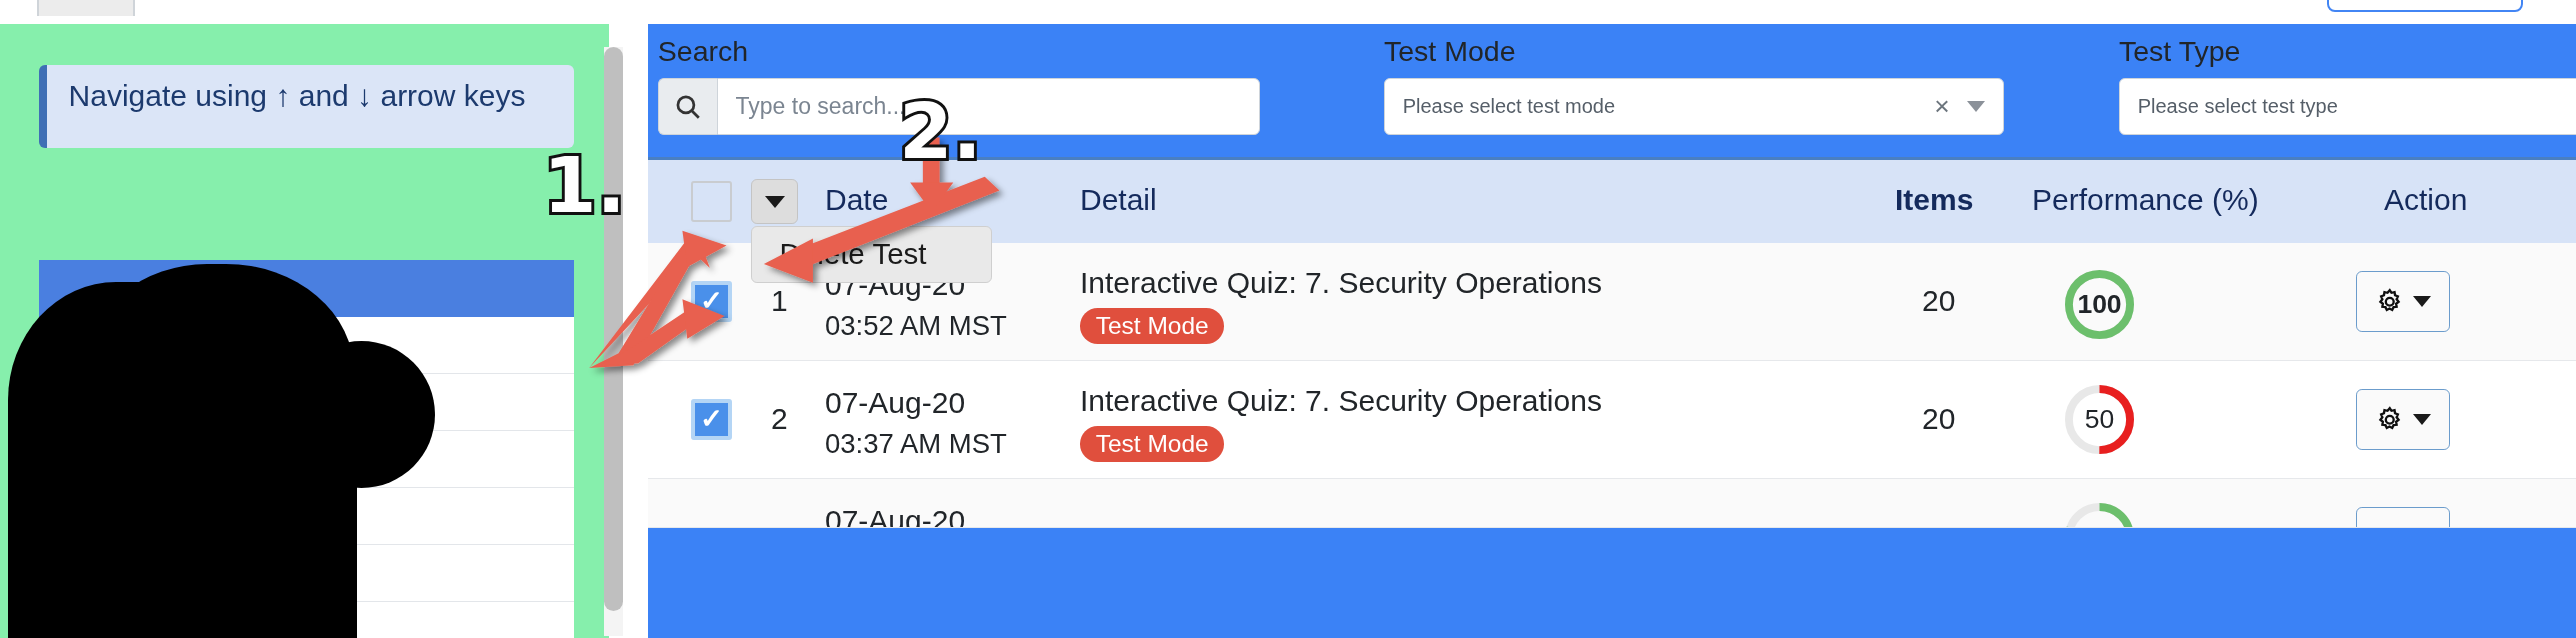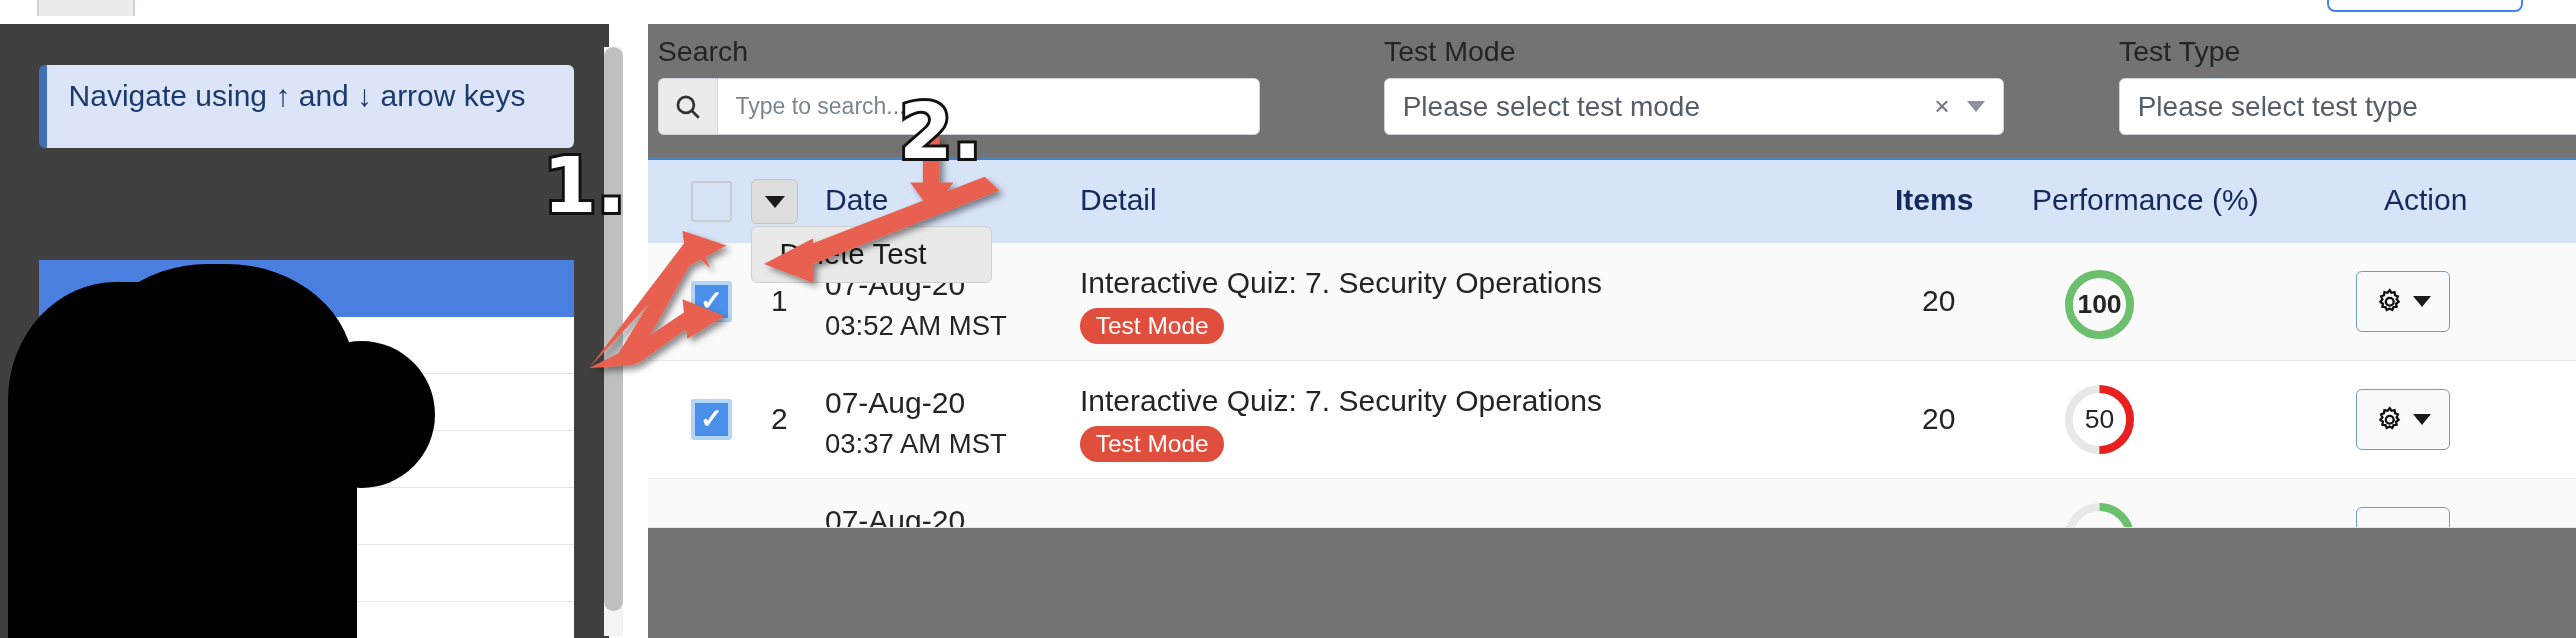--- a/index.html
+++ b/index.html
@@ -19,21 +19,21 @@
     position:absolute; top:0; height:55px;
     border:2px solid #cfd4d9; border-bottom:none;
     border-radius:7.9px 7.9px 0 0; background:#ececec;
   }
   .tab-blue-box {
     position:absolute; top:-39px; left:2327px; width:196px; height:51px;
     border:2.9px solid #4285f4; border-radius:7.9px; background:#fff;
   }
 
   
-  .left-panel { position:absolute; left:0; top:23.6px; width:609px; height:615px; background:#404040;padding-left:18px; }
+  .left-panel { position:absolute; left:0; top:23.6px; width:609px; height:615px; background:#86efac;padding-left:18px; }
 
   .hint-box {
     position:absolute; left:39px; top:41px; width:535px; height:83px;
     background:#dbe5f7; border-left:8.8px solid #3f6fb5;
     border-radius:5.9px;
     color:#1c3a6e; font-size:30px; line-height:1.33;
     padding:11.8px 21.6px;
   }
 
   .nav-list { position:absolute; left:39px; top:236px; width:535px; }
@@ -66,21 +66,21 @@
     width:18.7px; height:589px;
     background:#f4f4f4;
   }
   .left-scroll-thumb {
     position:absolute; left:604px; top:47px;
     width:18.7px; height:564px;
     background:#bfbfbf; border-radius:9.8px;
   }
 
   
-  .right-panel { position:absolute; left:648px; top:23.6px; width:1928px; height:615px; background:#737373; }
+  .right-panel { position:absolute; left:648px; top:23.6px; width:1928px; height:615px; background:#3b82f6; }
 
   .filters { position:absolute; left:0; top:0; width:1928px; height:128px; }
   .field { position:absolute; top:11.8px; }
   .field-label { font-size:28.5px; color:#212529; margin-bottom:9.8px; }
 
   .search-wrap { display:flex; height:57px; width:602px; }
   .search-icon-box {
     width:59px; height:57px; background:#e9ecef;
     border:1px solid #ced4da; border-right:none;
     border-radius:5.9px 0 0 5.9px;
@@ -92,21 +92,21 @@
     font-size:23px; color:#212529;
     font-family:"Liberation Sans", sans-serif; outline:none;
   }
   .search-input::placeholder { color:#7b8591; }
 
   .select-box {
     width:620px; height:57px; border:1px solid #ced4da; border-radius:5.9px;
     background:#fff; display:flex; align-items:center;
     padding:0 17.7px; position:relative;
   }
-  .select-placeholder { font-size:28px; color:#555e68; flex:1; }
+  .select-placeholder { font-size:20px; color:#555e68; flex:1; }
   .select-clear { font-size:26.5px; color:#6c757d; margin-right:17.7px; cursor:pointer; }
   .select-caret { width:0;height:0;border-left:9.8px solid transparent;border-right:9.8px solid transparent;border-top:11.8px solid #8b9199; }
 
   
   .table { position:absolute; left:0; top:133px; width:1928px; }
   .thead {
     background:#d7e3f7; border-top:3.9px solid #4a7fc1;
     height:86px; position:relative;
   }
   .th {

